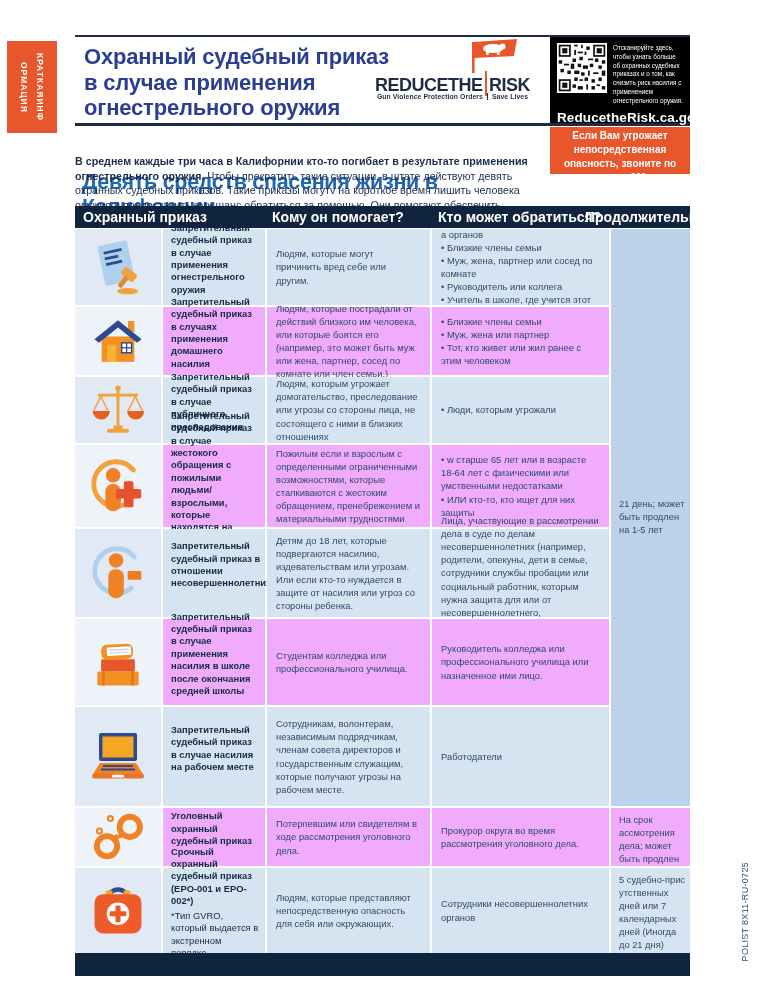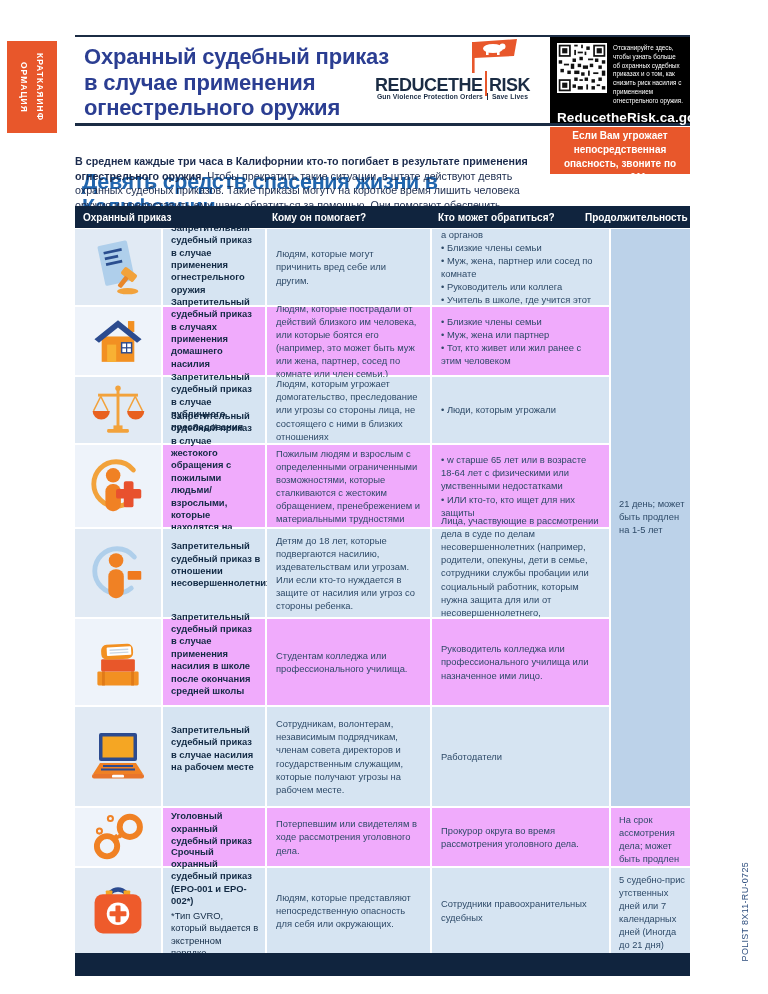--- a/index.html
+++ b/index.html
@@ -37,21 +37,21 @@
   .section-heading{position:absolute;left:82px;top:126px;width:480px;font-size:21.5px;font-weight:800;
     color:#2166AE;letter-spacing:-0.3px;margin-top:44px;}
   .emergency-box{position:absolute;left:550px;top:127px;width:140px;height:47px;background:#E8572B;
     color:#fff;font-weight:bold;font-size:10px;line-height:1.4;display:flex;align-items:flex-start;
     justify-content:center;text-align:center;box-sizing:border-box;padding:2px 8px;}
   .intro{position:absolute;left:75px;top:154px;width:476px;font-size:10.7px;line-height:1.37;color:#1B2B4D;}
   .intro b{font-weight:bold;}
   
   .rtable{position:absolute;left:75px;top:206px;width:615px;}
   .thead{position:relative;height:22px;background:#10243E;}
-  .thead .hl{position:absolute;top:50%;transform:translateY(-50%);font-size:10px;font-weight:bold;color:#fff;white-space:nowrap;}
+  .thead .hl{position:absolute;top:50%;transform:translateY(-50%);font-size:14px;font-weight:bold;color:#fff;white-space:nowrap;}
   .h1{left:8px;}.h2{left:197px;}.h3{left:363px;}.h4{left:510px;}
   .tgrid{display:grid;grid-template-columns:86px 102px 163px 177px 79px;
     grid-template-rows:76px 68px 66px 82px 88px 86px 99px 58px 85px;gap:2px;background:#fff;margin-top:1px;}
   .cell{box-sizing:border-box;}
   .r-odd{background:#D6E4F2;}
   .r-even{background:#f0abfc;}
   .c-icon{display:flex;align-items:center;justify-content:center;}
   .c-icon.r-odd{background:#E1EAF4;}
   .c-icon.r-even{background:#EEF3FA;}
   .c-title{display:flex;align-items:center;padding:6px 6px 22px 8px;font-weight:bold;font-size:9.4px;
@@ -242,21 +242,21 @@
         <circle cx="30" cy="30" r="23" fill="none" stroke="#F2A23B" stroke-width="5" stroke-dasharray="108 37" stroke-dashoffset="-20" stroke-linecap="round"></circle>
         <circle cx="27" cy="21" r="7.5" fill="#F08124"></circle>
         <rect x="19" y="30" width="16" height="28" rx="7.5" fill="#F08124"></rect>
         <g fill="#E8512E">
           <rect x="38" y="27" width="10" height="27" rx="2"></rect>
           <rect x="30" y="35" width="26" height="10" rx="2"></rect>
         </g>
       </svg>
     </div>
     <div class="cell c-title r-even" style="grid-area:4/2">Запретительный судебный приказ в случае жестокого обращения с пожилыми людьми/взрослыми, которые находятся на иждивении</div>
-    <div class="cell c-body r-even" style="grid-area:4/3">Пожилым людям и взрослым с определенными ограниченными возможностями, которые сталкиваются с жестоким обращением, пренебрежением и материальными трудностями</div>
+    <div class="cell c-body r-even" style="grid-area:4/3">Пожилым если и взрослым с определенными ограниченными возможностями, которые сталкиваются с жестоким обращением, пренебрежением и материальными трудностями</div>
     <div class="cell c-body r-even" style="grid-area:4/4">• w старше 65 лет или в возрасте 18-64 лет с физическими или умственными недостатками
 • ИЛИ кто-то, кто ищет для них защиты</div>
 
     <div class="cell c-icon r-odd" style="grid-area:5/1">
       <svg width="62" height="62" viewBox="0 0 64 64">
         <circle cx="31" cy="30" r="23" fill="none" stroke="#AFCFEB" stroke-width="5" stroke-dasharray="108 37" stroke-dashoffset="-20" stroke-linecap="round"></circle>
         <circle cx="30" cy="19" r="7.5" fill="#F08124"></circle>
         <rect x="22" y="28" width="16" height="30" rx="7.5" fill="#F08124"></rect>
         <rect x="42" y="30" width="14" height="9" rx="1" fill="#F07A1E"></rect>
       </svg>
@@ -324,20 +324,20 @@
         <rect x="7" y="14" width="50" height="42" rx="9" fill="#EE5B2B"></rect>
         <circle cx="32" cy="35" r="12" fill="#ffffff"></circle>
         <g fill="#EE5B2B">
           <rect x="29.3" y="26" width="5.4" height="18" rx="1.2"></rect>
           <rect x="23" y="32.3" width="18" height="5.4" rx="1.2"></rect>
         </g>
       </svg>
     </div>
     <div class="cell c-title r-odd" style="grid-area:9/2"><span><span>Срочный охранный судебный приказ (EPO-001 и EPO-002*)</span><span class="t-note">*Тип GVRO, который выдается в экстренном порядке.</span></span></div>
     <div class="cell c-body r-odd" style="grid-area:9/3">Людям, которые представляют непосредственную опасность для себя или окружающих.</div>
-    <div class="cell c-body r-odd" style="grid-area:9/4">Сотрудники правоохранительных судебных</div>
+    <div class="cell c-body r-odd" style="grid-area:9/4">Сотрудники несовершеннолетних органов</div>
     <div class="cell c-dur r-odd" style="grid-area:9/5">5 судебно-прис утственных дней или 7 календарных дней (Иногда до 21 дня)</div>
 
   </div>
 </div>
 
 <div class="footer-bar"></div>
 <div class="print-code">POLIST 8X11-RU-0725</div>
 
 </body></html>

